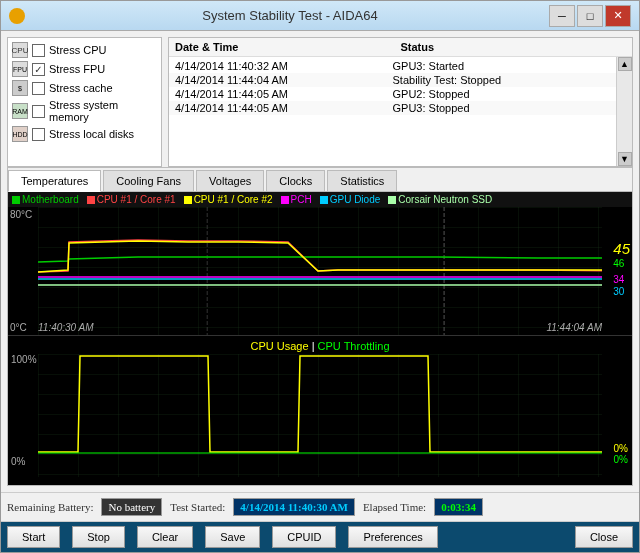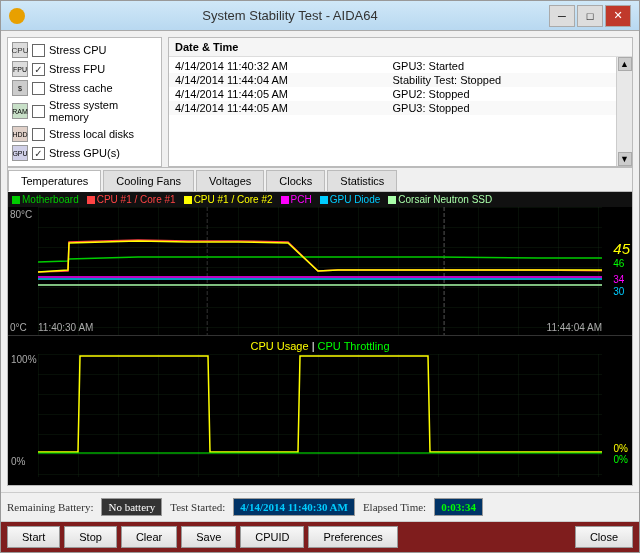--- a/index.html
+++ b/index.html
@@ -206,20 +206,21 @@
       width: 30px;
     }
     .x-axis {
       position: absolute;
       bottom: 2px;
       left: 30px; right: 30px;
       display: flex;
       justify-content: space-between;
       font-size: 10px;
       color: #aaa;
+      font-style: italic;
     }
     .cpu-chart {
       height: 150px;
       background: #000;
       position: relative;
       overflow: hidden;
       border-top: 1px solid #333;
     }
     .cpu-chart-title {
       position: absolute;
@@ -247,23 +248,23 @@
     .bottom-value {
       font-size: 11px;
       padding: 2px 6px;
       border: 1px solid #999;
     }
     .battery-value { background: #333; color: white; }
     .time-value { background: #003366; color: #00ccff; font-weight: bold; }
     .elapsed-value { background: #003366; color: #00ff00; font-weight: bold; }
     .action-bar {
       display: flex;
-      gap: 4px;
+      gap: 12px;
       padding: 4px 6px;
-      background: #7f1d1d;
+      background: #0c4a6e;
       border-top: 1px solid #ccc;
       align-items: center;
     }
     .action-btn {
       padding: 4px 14px;
       border: 1px solid #999;
       background: linear-gradient(to bottom, #f8f8f8, #e0e0e0);
       cursor: pointer;
       font-size: 11px;
       min-width: 50px;
@@ -324,32 +325,26 @@
           <div class="checkbox"></div>
           <span>Stress system memory</span>
         </div>
         <div class="stress-item">
           <div class="stress-icon" style="background:#e0d0c8;">
               <span style="font-size:7px;">HDD</span>
             </div>
           <div class="checkbox"></div>
           <span>Stress local disks</span>
         </div>
-        <div class="stress-item">
-          <div class="stress-icon" style="background:#d0d0e8;">
-              <span style="font-size:7px;">GPU</span>
-            </div>
-          <div class="checkbox checked"></div>
-          <span>Stress GPU(s)</span>
-        </div>
       </div>
 
       <div class="log-panel">
         <div class="log-header">
           <span>Date &amp; Time</span>
+          <span>Status</span>
         </div>
         <div class="log-with-scroll">
           <div class="log-body">
             <div class="log-row">
               <span>4/14/2014 11:40:32 AM</span>
               <span>GPU3: Started</span>
             </div>
             <div class="log-row">
               <span>4/14/2014 11:44:04 AM</span>
               <span>Stability Test: Stopped</span>

